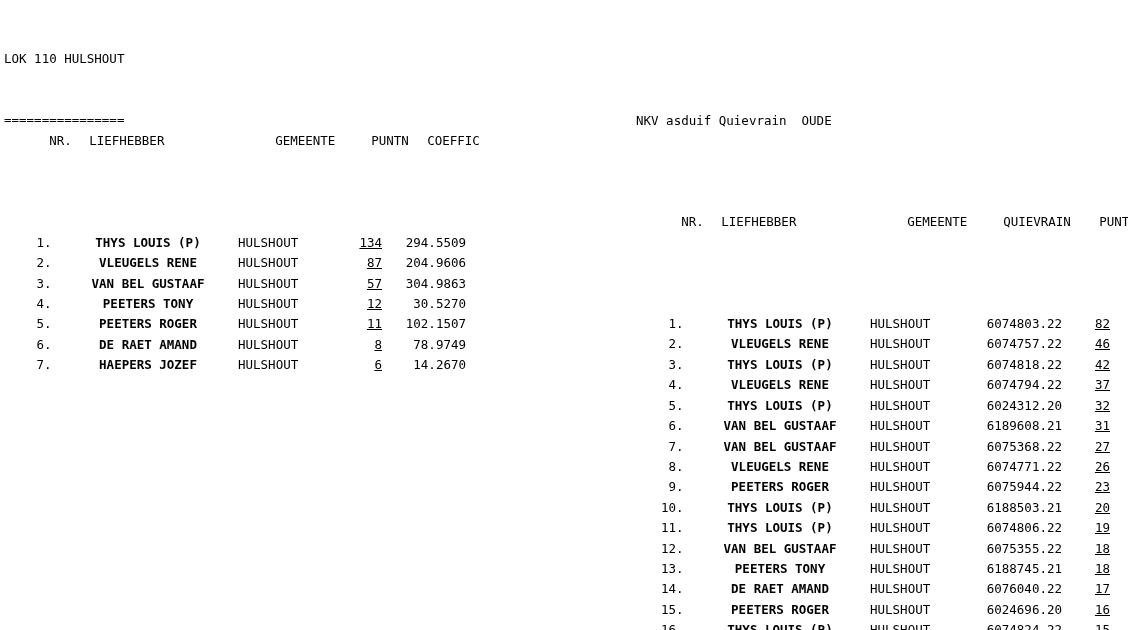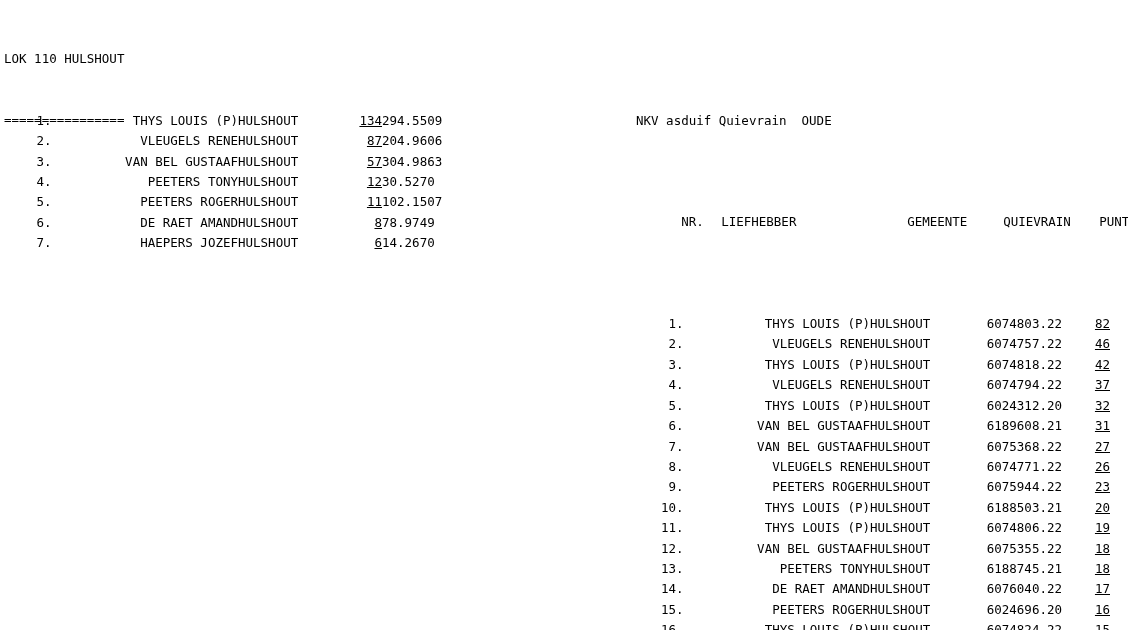--- a/index.html
+++ b/index.html
@@ -40,44 +40,47 @@
   .section-head { white-space: pre; margin: 0 0 20px 0; }
   .table-head { white-space: pre; margin: 0 0 20px 0; }
 
   .rows { white-space: pre; }
   .row { white-space: pre; }
 
   
   .cell { display: inline-block; white-space: pre; }
   .c-rank    { width: 40px;  text-align: right; }
   .c-dot     { width: 8px;   text-align: left; }
-  .c-name    { width: 180px; text-align: right; padding-left: 6px; }
+  .c-name    { width: 180px; text-align: center; padding-left: 6px; font-weight: bold; }
   .c-gem     { width: 96px;  text-align: left; }
   .c-ring    { width: 96px;  text-align: right; }
   .c-puntn   { width: 48px;  text-align: right; text-decoration: underline; }
-  .c-coef    { width: 84px;  }
+  .c-coef    { width: 84px;  text-align: right; }
   .c-przn    { width: 40px;  text-align: right; }
 
   .h-rank    { width: 40px;  text-align: left; }
   .h-gem     { width: 96px;  text-align: left; }
   .h-ring    { width: 96px;  text-align: left; }
   .h-puntn   { width: 48px;  text-align: left; }
   .h-coef    { width: 84px;  text-align: left; }
 </style>
 </head>
 <body>
 
 <div class="page">
 
   <div class="title-block">
     <div class="title-line">LOK 110 HULSHOUT</div>
     <div class="rule-line">================</div>
   </div>
 
   <div class="col col-left">
+    <div class="table-head">
+      <span class="cell h-rank">NR.</span><span class="cell" style="width:186px;text-align:left;">LIEFHEBBER</span><span class="cell h-gem">GEMEENTE</span><span class="cell h-puntn">PUNTN</span><span class="cell h-coef" style="padding-left:8px;">COEFFIC</span>
+    </div>
     <div class="rows" id="left-rows"><div class="row"><span class="cell c-rank">1</span><span class="cell c-dot">.</span><span class="cell c-name">THYS LOUIS (P)</span><span class="cell c-gem">HULSHOUT</span><span class="cell c-puntn">134</span><span class="cell c-coef">294.5509</span></div><div class="row"><span class="cell c-rank">2</span><span class="cell c-dot">.</span><span class="cell c-name">VLEUGELS RENE</span><span class="cell c-gem">HULSHOUT</span><span class="cell c-puntn">87</span><span class="cell c-coef">204.9606</span></div><div class="row"><span class="cell c-rank">3</span><span class="cell c-dot">.</span><span class="cell c-name">VAN BEL GUSTAAF</span><span class="cell c-gem">HULSHOUT</span><span class="cell c-puntn">57</span><span class="cell c-coef">304.9863</span></div><div class="row"><span class="cell c-rank">4</span><span class="cell c-dot">.</span><span class="cell c-name">PEETERS TONY</span><span class="cell c-gem">HULSHOUT</span><span class="cell c-puntn">12</span><span class="cell c-coef">30.5270</span></div><div class="row"><span class="cell c-rank">5</span><span class="cell c-dot">.</span><span class="cell c-name">PEETERS ROGER</span><span class="cell c-gem">HULSHOUT</span><span class="cell c-puntn">11</span><span class="cell c-coef">102.1507</span></div><div class="row"><span class="cell c-rank">6</span><span class="cell c-dot">.</span><span class="cell c-name">DE RAET AMAND</span><span class="cell c-gem">HULSHOUT</span><span class="cell c-puntn">8</span><span class="cell c-coef">78.9749</span></div><div class="row"><span class="cell c-rank">7</span><span class="cell c-dot">.</span><span class="cell c-name">HAEPERS JOZEF</span><span class="cell c-gem">HULSHOUT</span><span class="cell c-puntn">6</span><span class="cell c-coef">14.2670</span></div></div>
   </div>
 
   <div class="col col-right">
     <div class="section-head">NKV asduif Quievrain  OUDE</div>
     <div class="table-head">
       <span class="cell h-rank">NR.</span><span class="cell" style="width:186px;text-align:left;">LIEFHEBBER</span><span class="cell h-gem">GEMEENTE</span><span class="cell h-ring">QUIEVRAIN</span><span class="cell h-puntn">PUNTN</span>
     </div>
     <div class="rows" id="right-rows"><div class="row"><span class="cell c-rank">1</span><span class="cell c-dot">.</span><span class="cell c-name">THYS LOUIS (P)</span><span class="cell c-gem">HULSHOUT</span><span class="cell c-ring">6074803.22</span><span class="cell c-puntn">82</span><span class="cell c-przn">12</span></div><div class="row"><span class="cell c-rank">2</span><span class="cell c-dot">.</span><span class="cell c-name">VLEUGELS RENE</span><span class="cell c-gem">HULSHOUT</span><span class="cell c-ring">6074757.22</span><span class="cell c-puntn">46</span><span class="cell c-przn">8</span></div><div class="row"><span class="cell c-rank">3</span><span class="cell c-dot">.</span><span class="cell c-name">THYS LOUIS (P)</span><span class="cell c-gem">HULSHOUT</span><span class="cell c-ring">6074818.22</span><span class="cell c-puntn">42</span><span class="cell c-przn">8</span></div><div class="row"><span class="cell c-rank">4</span><span class="cell c-dot">.</span><span class="cell c-name">VLEUGELS RENE</span><span class="cell c-gem">HULSHOUT</span><span class="cell c-ring">6074794.22</span><span class="cell c-puntn">37</span><span class="cell c-przn">4</span></div><div class="row"><span class="cell c-rank">5</span><span class="cell c-dot">.</span><span class="cell c-name">THYS LOUIS (P)</span><span class="cell c-gem">HULSHOUT</span><span class="cell c-ring">6024312.20</span><span class="cell c-puntn">32</span><span class="cell c-przn">7</span></div><div class="row"><span class="cell c-rank">6</span><span class="cell c-dot">.</span><span class="cell c-name">VAN BEL GUSTAAF</span><span class="cell c-gem">HULSHOUT</span><span class="cell c-ring">6189608.21</span><span class="cell c-puntn">31</span><span class="cell c-przn">7</span></div><div class="row"><span class="cell c-rank">7</span><span class="cell c-dot">.</span><span class="cell c-name">VAN BEL GUSTAAF</span><span class="cell c-gem">HULSHOUT</span><span class="cell c-ring">6075368.22</span><span class="cell c-puntn">27</span><span class="cell c-przn">4</span></div><div class="row"><span class="cell c-rank">8</span><span class="cell c-dot">.</span><span class="cell c-name">VLEUGELS RENE</span><span class="cell c-gem">HULSHOUT</span><span class="cell c-ring">6074771.22</span><span class="cell c-puntn">26</span><span class="cell c-przn">5</span></div><div class="row"><span class="cell c-rank">9</span><span class="cell c-dot">.</span><span class="cell c-name">PEETERS ROGER</span><span class="cell c-gem">HULSHOUT</span><span class="cell c-ring">6075944.22</span><span class="cell c-puntn">23</span><span class="cell c-przn">4</span></div><div class="row"><span class="cell c-rank">10</span><span class="cell c-dot">.</span><span class="cell c-name">THYS LOUIS (P)</span><span class="cell c-gem">HULSHOUT</span><span class="cell c-ring">6188503.21</span><span class="cell c-puntn">20</span><span class="cell c-przn">2</span></div><div class="row"><span class="cell c-rank">11</span><span class="cell c-dot">.</span><span class="cell c-name">THYS LOUIS (P)</span><span class="cell c-gem">HULSHOUT</span><span class="cell c-ring">6074806.22</span><span class="cell c-puntn">19</span><span class="cell c-przn">2</span></div><div class="row"><span class="cell c-rank">12</span><span class="cell c-dot">.</span><span class="cell c-name">VAN BEL GUSTAAF</span><span class="cell c-gem">HULSHOUT</span><span class="cell c-ring">6075355.22</span><span class="cell c-puntn">18</span><span class="cell c-przn">5</span></div><div class="row"><span class="cell c-rank">13</span><span class="cell c-dot">.</span><span class="cell c-name">PEETERS TONY</span><span class="cell c-gem">HULSHOUT</span><span class="cell c-ring">6188745.21</span><span class="cell c-puntn">18</span><span class="cell c-przn">2</span></div><div class="row"><span class="cell c-rank">14</span><span class="cell c-dot">.</span><span class="cell c-name">DE RAET AMAND</span><span class="cell c-gem">HULSHOUT</span><span class="cell c-ring">6076040.22</span><span class="cell c-puntn">17</span><span class="cell c-przn">4</span></div><div class="row"><span class="cell c-rank">15</span><span class="cell c-dot">.</span><span class="cell c-name">PEETERS ROGER</span><span class="cell c-gem">HULSHOUT</span><span class="cell c-ring">6024696.20</span><span class="cell c-puntn">16</span><span class="cell c-przn">3</span></div><div class="row"><span class="cell c-rank">16</span><span class="cell c-dot">.</span><span class="cell c-name">THYS LOUIS (P)</span><span class="cell c-gem">HULSHOUT</span><span class="cell c-ring">6074824.22</span><span class="cell c-puntn">15</span><span class="cell c-przn">2</span></div></div>
   </div>

